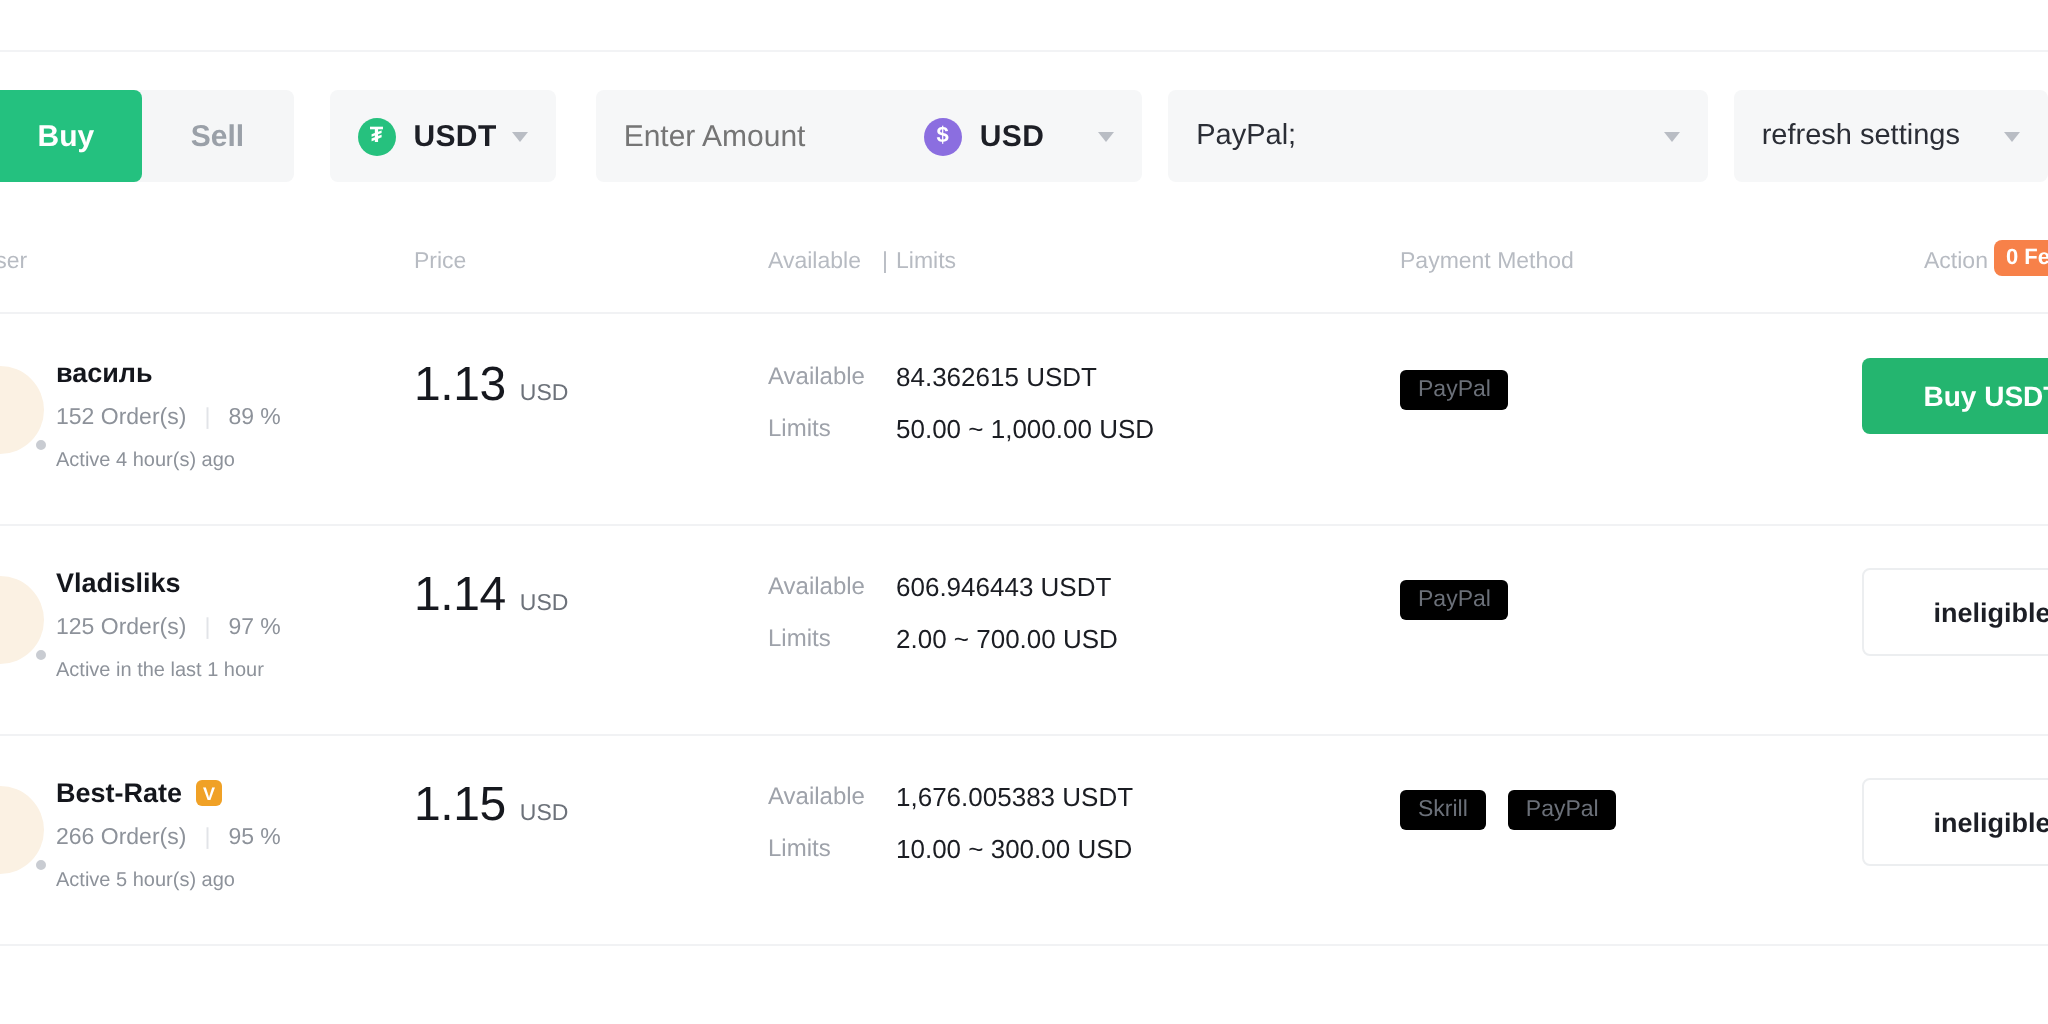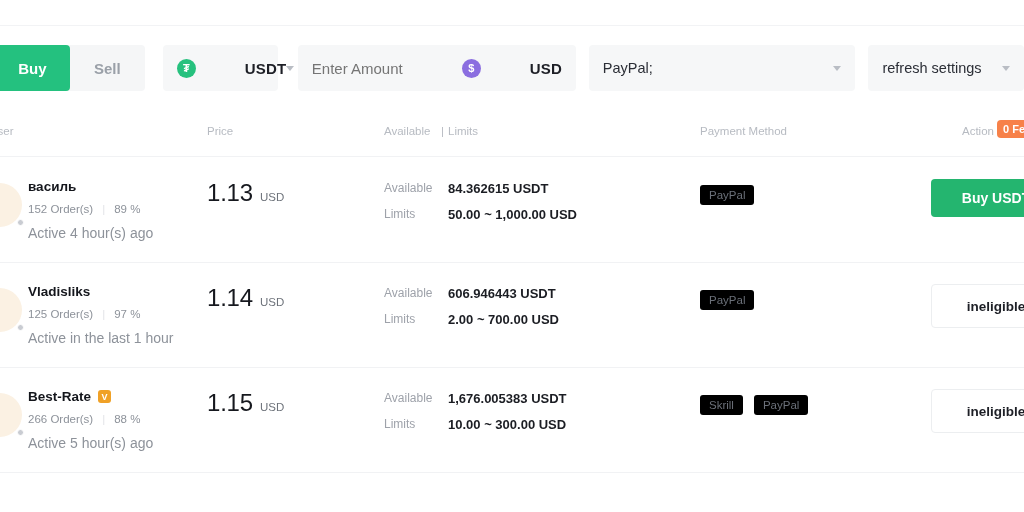--- a/index.html
+++ b/index.html
@@ -40,21 +40,21 @@
     font-size:15px; color:#20222a;
   }
   .field.sel-coin { width:115px; margin-left:18px; justify-content:space-between; }
   .field.amount { width:278px; margin-left:20px; justify-content:space-between; }
   .field.pay { width:275px; margin-left:13px; justify-content:space-between;text-align:right; }
   .field.refresh {
     width:160px; margin-left:13px; justify-content:space-between;
     background:#f6f7f8;
   }
   .coin-group { display:flex; align-items:center; gap:9px; }
-  .coin-label { font-weight:bold; font-size:15px; color:#1d1f26; letter-spacing:.2px;margin-left:40px; }
+  .coin-label { font-weight:bold; font-size:15px; color:#1d1f26; letter-spacing:.2px; }
   .token {
     width:19px; height:19px; border-radius:50%;
     display:flex; align-items:center; justify-content:center;
     font-size:11px; font-weight:bold; color:#fff; flex:none;
   }
   .token.usdt { background:#26c17e; }
   .token.usd  { background:#8b6ee0; }
   .placeholder { color:#b6bac1; font-size:15px; }
   .pay-text { font-size:14.5px; color:#2b2e36; font-weight:500; }
   .refresh-text { font-size:14.5px; color:#2b2e36; }
@@ -106,34 +106,34 @@
     display:flex; align-items:center; justify-content:center;
   }
   .meta {
     position:absolute; left:28px; top:46px;
     font-size:11.5px; color:#8d929a;
     display:flex; align-items:center; gap:9px;
   }
   .meta .div { color:#e2e4e8; }
   .lastseen {
     position:absolute; left:28px; top:68px;
-    font-size:14px; color:#8d929a;
+    font-size:10px; color:#8d929a;
   }
 
   .price {
     position:absolute; left:207px; top:22px;
     display:flex; align-items:baseline; gap:7px;
   }
   .price-num { font-size:24px; font-weight:normal; color:#16181e; letter-spacing:-.2px; }
   .price-cur { font-size:11.5px; color:#6d727a; font-weight:500; }
 
   .detail { position:absolute; left:384px; top:18px; font-size:12.5px; }
   .drow { display:flex; align-items:center; height:26px; }
   .dlabel { width:64px; color:#9ea2aa; font-size:12px; }
-  .dval { color:#1b1d23; font-weight:bold; font-size:13px; }
+  .dval { color:#1b1d23; font-weight:normal; font-size:13px; }
 
   .pm { position:absolute; left:700px; top:28px; display:flex; gap:11px; }
   .tag {
     background:#000000; color:#6b7079;
     font-size:11.5px; padding:4px 9px; border-radius:3px;
     white-space:nowrap;
   }
 
   .action { position:absolute; left:931px; top:22px; }
   .btn-buy {
@@ -282,21 +282,21 @@
       <div class="row" style="top: 367px;">
     <div class="avatar"></div>
     <div class="status-dot"></div>
     <div class="name">
       <span>Best-Rate</span>
           <span class="merchant-badge">V</span>
     </div>
     <div class="meta">
       <span>266 Order(s)</span>
       <span class="div">|</span>
-      <span>88 %</span>
+      <span>95 %</span>
     </div>
     <div class="lastseen">Active 5 hour(s) ago</div>
 
     <div class="price">
       <span class="price-num">1.15</span>
       <span class="price-cur">USD</span>
     </div>
 
     <div class="detail">
       <div class="drow">

